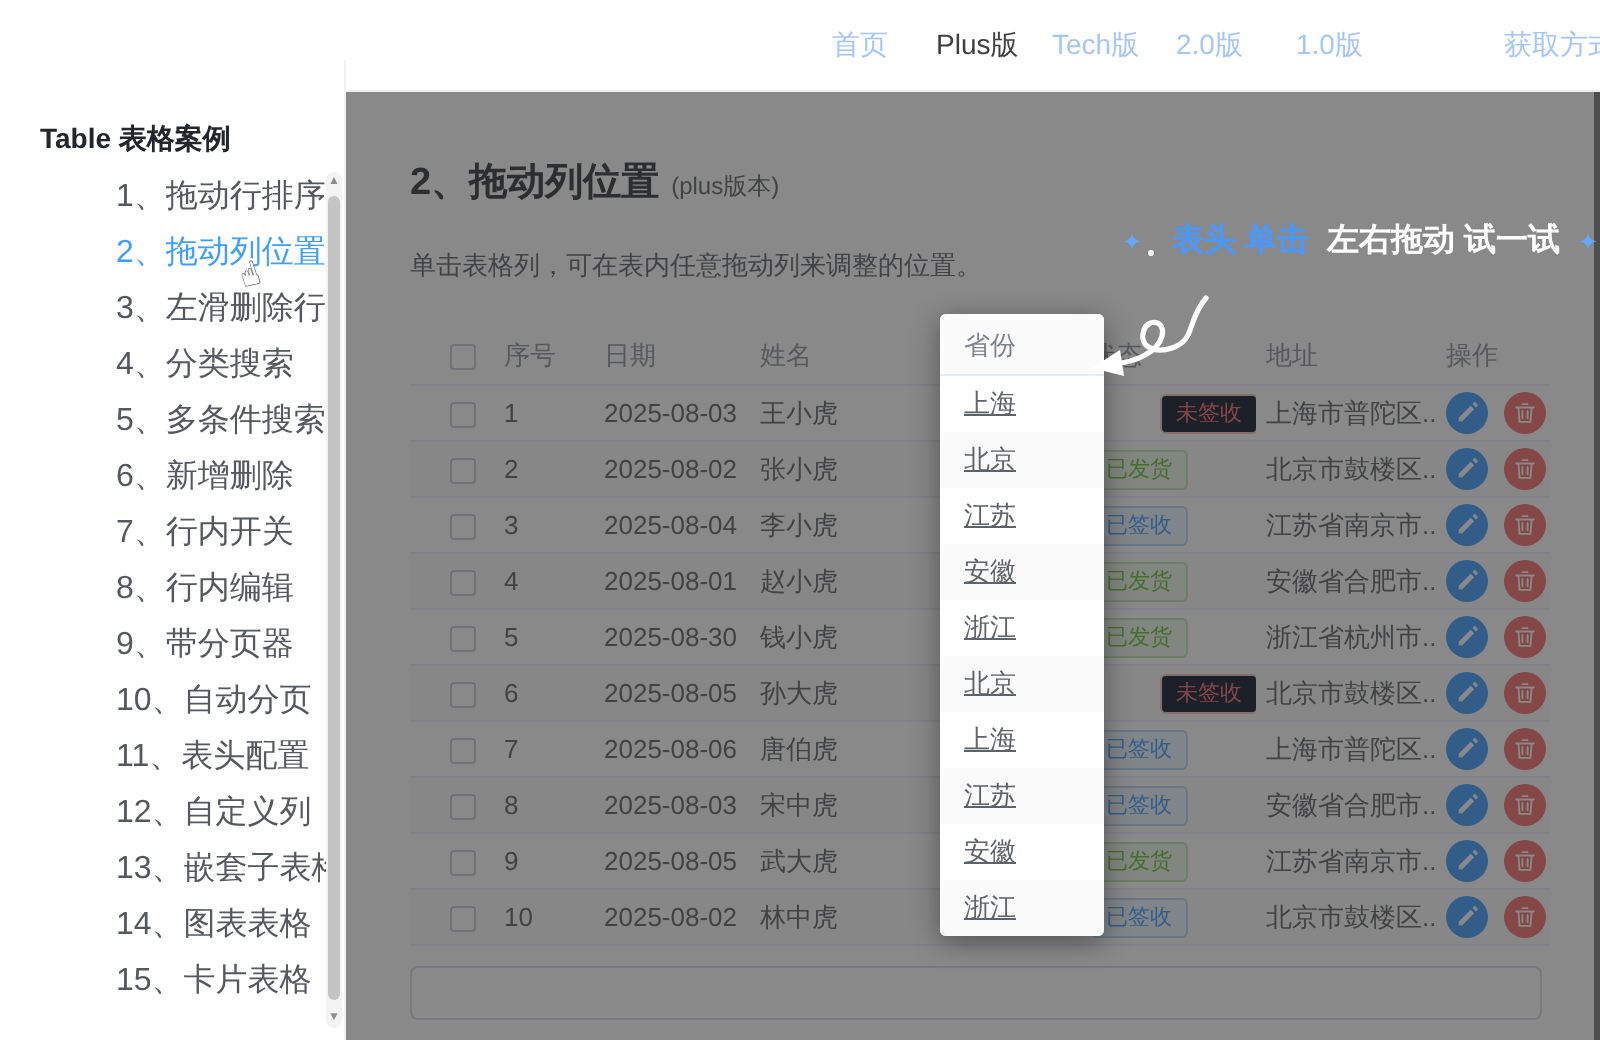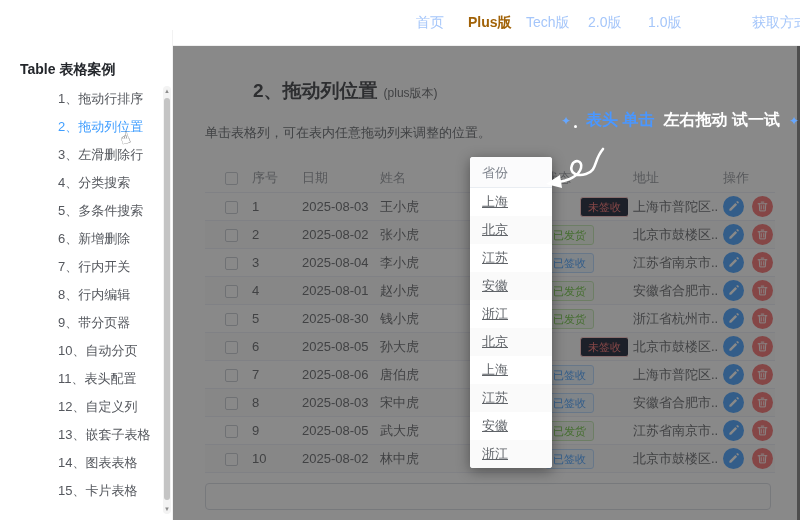--- a/index.html
+++ b/index.html
@@ -6,44 +6,44 @@
   html,body { width:800px; height:520px; overflow:hidden; background:#fff;
     font-family:"Liberation Sans","DejaVu Sans",sans-serif; }
   .app { position:relative; width:800px; height:520px; overflow:hidden; }
 
   
   .header { position:absolute; left:0; top:0; width:800px; height:46px; background:#fff;
     border-bottom:1px solid #f0f0f0; z-index:30; }
   .logo { position:absolute; left:18px; top:9px; display:flex; align-items:center; gap:8px; cursor:pointer; }
   .logo-text { color:#3e83f8; font-size:20px; font-weight:bold; letter-spacing:1px; }
   .nav-item { position:absolute; top:14px; font-size:14px; color:#a5c6fa; cursor:pointer; white-space:nowrap; }
-  .nav-item.active { color:#a16207; font-weight:bold; }
+  .nav-item.active { color:#404040; font-weight:normal; }
   .n0{left:416px}.n1{left:468px}.n2{left:526px}.n3{left:588px}.n4{left:648px}.n5{left:752px}
 
   
   .sidebar { position:absolute; left:0; top:30px; width:173px; bottom:0; background:#fff;
     z-index:30; border-right:1px solid #f2f2f2; }
   .sb-title { margin:29px 0 6px 20px; font-size:14px; font-weight:bold; color:#23262b; line-height:20px; }
   .sb-list { list-style:none; }
-  .sb-item { height:28px; line-height:28px; padding-left:58px; font-size:13px; color:#55585e;
+  .sb-item { height:28px; line-height:28px; padding-left:58px; font-size:16px; color:#55585e;
     cursor:pointer; white-space:nowrap; }
   .sb-item.active { color:#409eff; }
   .cursor-hand { position:absolute; left:120px; top:98px; font-size:17px; color:#5a5a5a;
     transform:rotate(-18deg); z-index:40; text-shadow:0 0 2px #fff; }
   .sb-scroll { position:absolute; right:1px; top:56px; bottom:6px; width:8px; }
   .sb-track { position:absolute; left:0; top:0; right:0; bottom:0; background:#f3f3f3; border-radius:4px; }
   .sb-arrow { position:absolute; left:0; width:8px; font-size:6px; color:#8d8d8d; text-align:center;
     line-height:8px; cursor:pointer; }
   .sb-arrow.up{top:1px}.sb-arrow.down{bottom:1px}
   .sb-thumb { position:absolute; left:1px; top:12px; bottom:14px; width:6px; background:#c4c4c4;
     border-radius:3px; cursor:pointer; }
 
   
   .main { position:absolute; left:173px; top:46px; right:0; bottom:0; background:#fff; overflow:hidden; }
-  .page-title { position:absolute; left:32px; top:32px; font-size:19px; color:#33353a; font-weight:600;margin-left:48px; }
+  .page-title { position:absolute; left:32px; top:32px; font-size:19px; color:#33353a; font-weight:600; }
   .title-note { font-size:12px; color:#606266; font-weight:400; margin-left:6px; }
   .subtitle { position:absolute; left:32px; top:78px; font-size:13px; color:#5f6368; }
 
   .table { position:absolute; left:32px; top:117px; width:570px; }
   .t-row { display:flex; height:28px; align-items:center; border-bottom:1px solid #ebeef5; background:#fff; }
   .t-row.head { height:30px; }
   .t-row.head .cell { color:#909399; }
   .t-row.stripe { background:#fafafa; }
   .cell { box-sizing:border-box; padding-left:5px; font-size:13px; color:#606266;
     white-space:nowrap; overflow:hidden; flex-shrink:0; }

